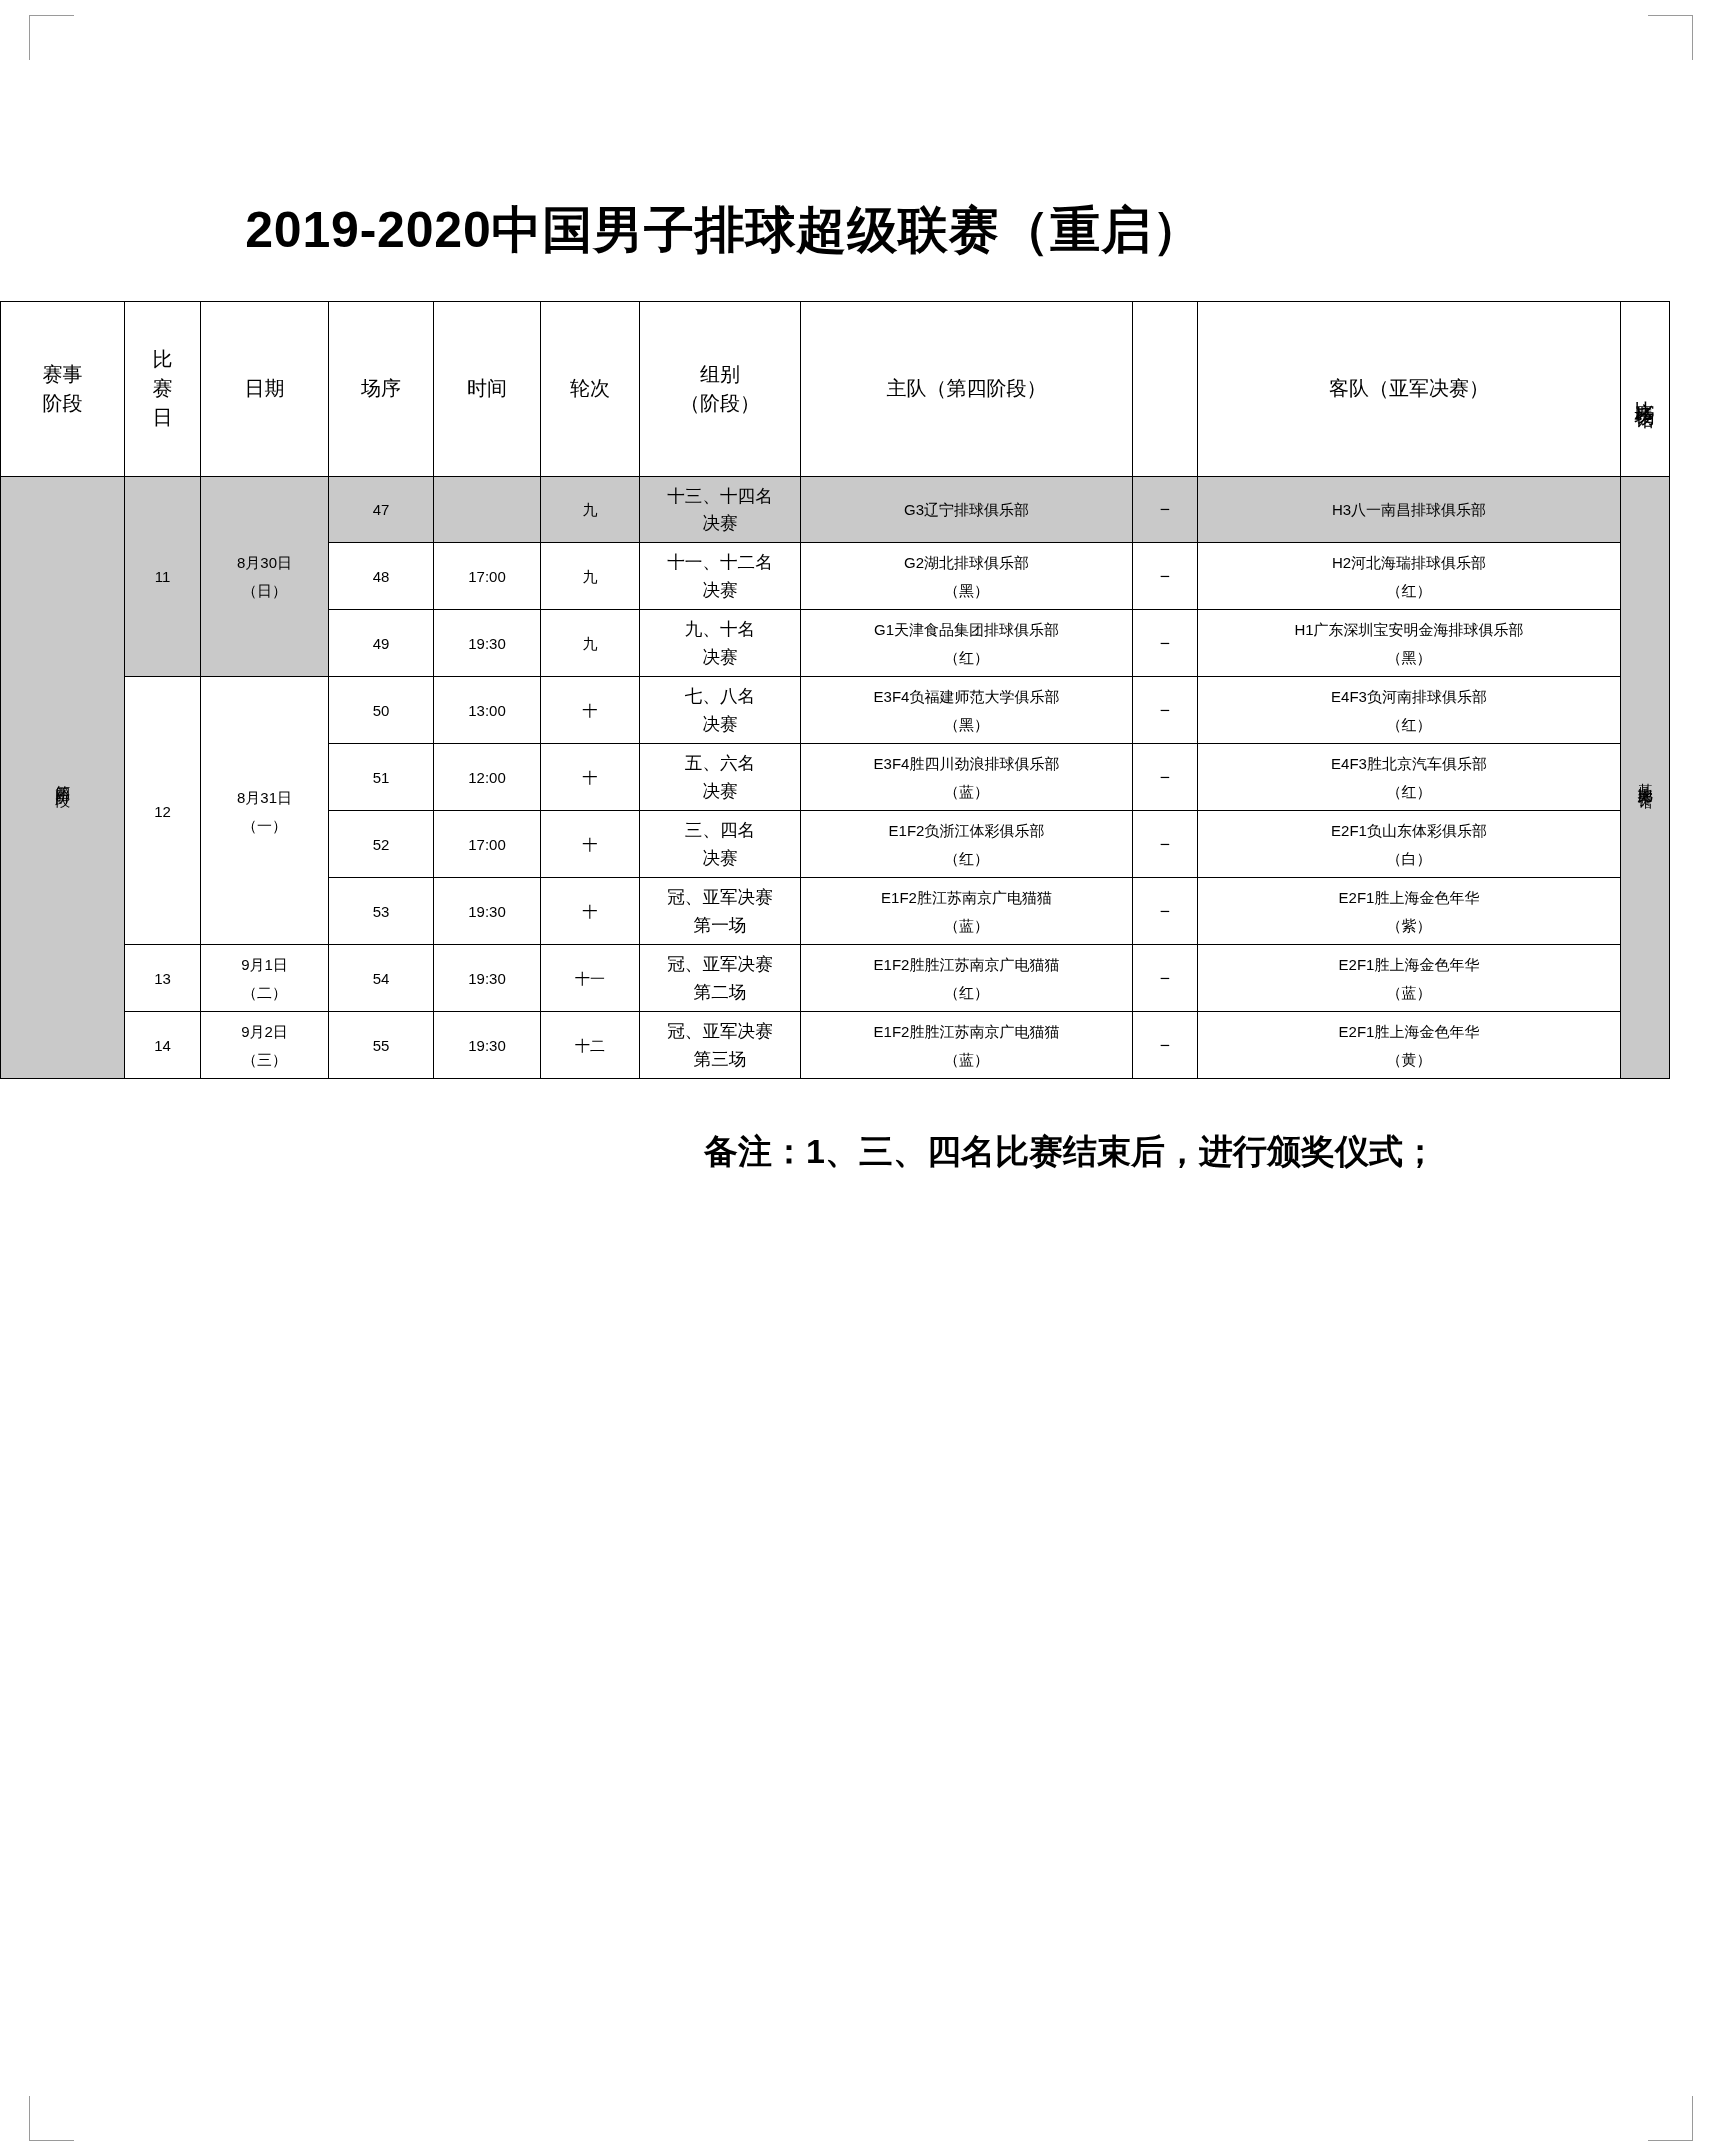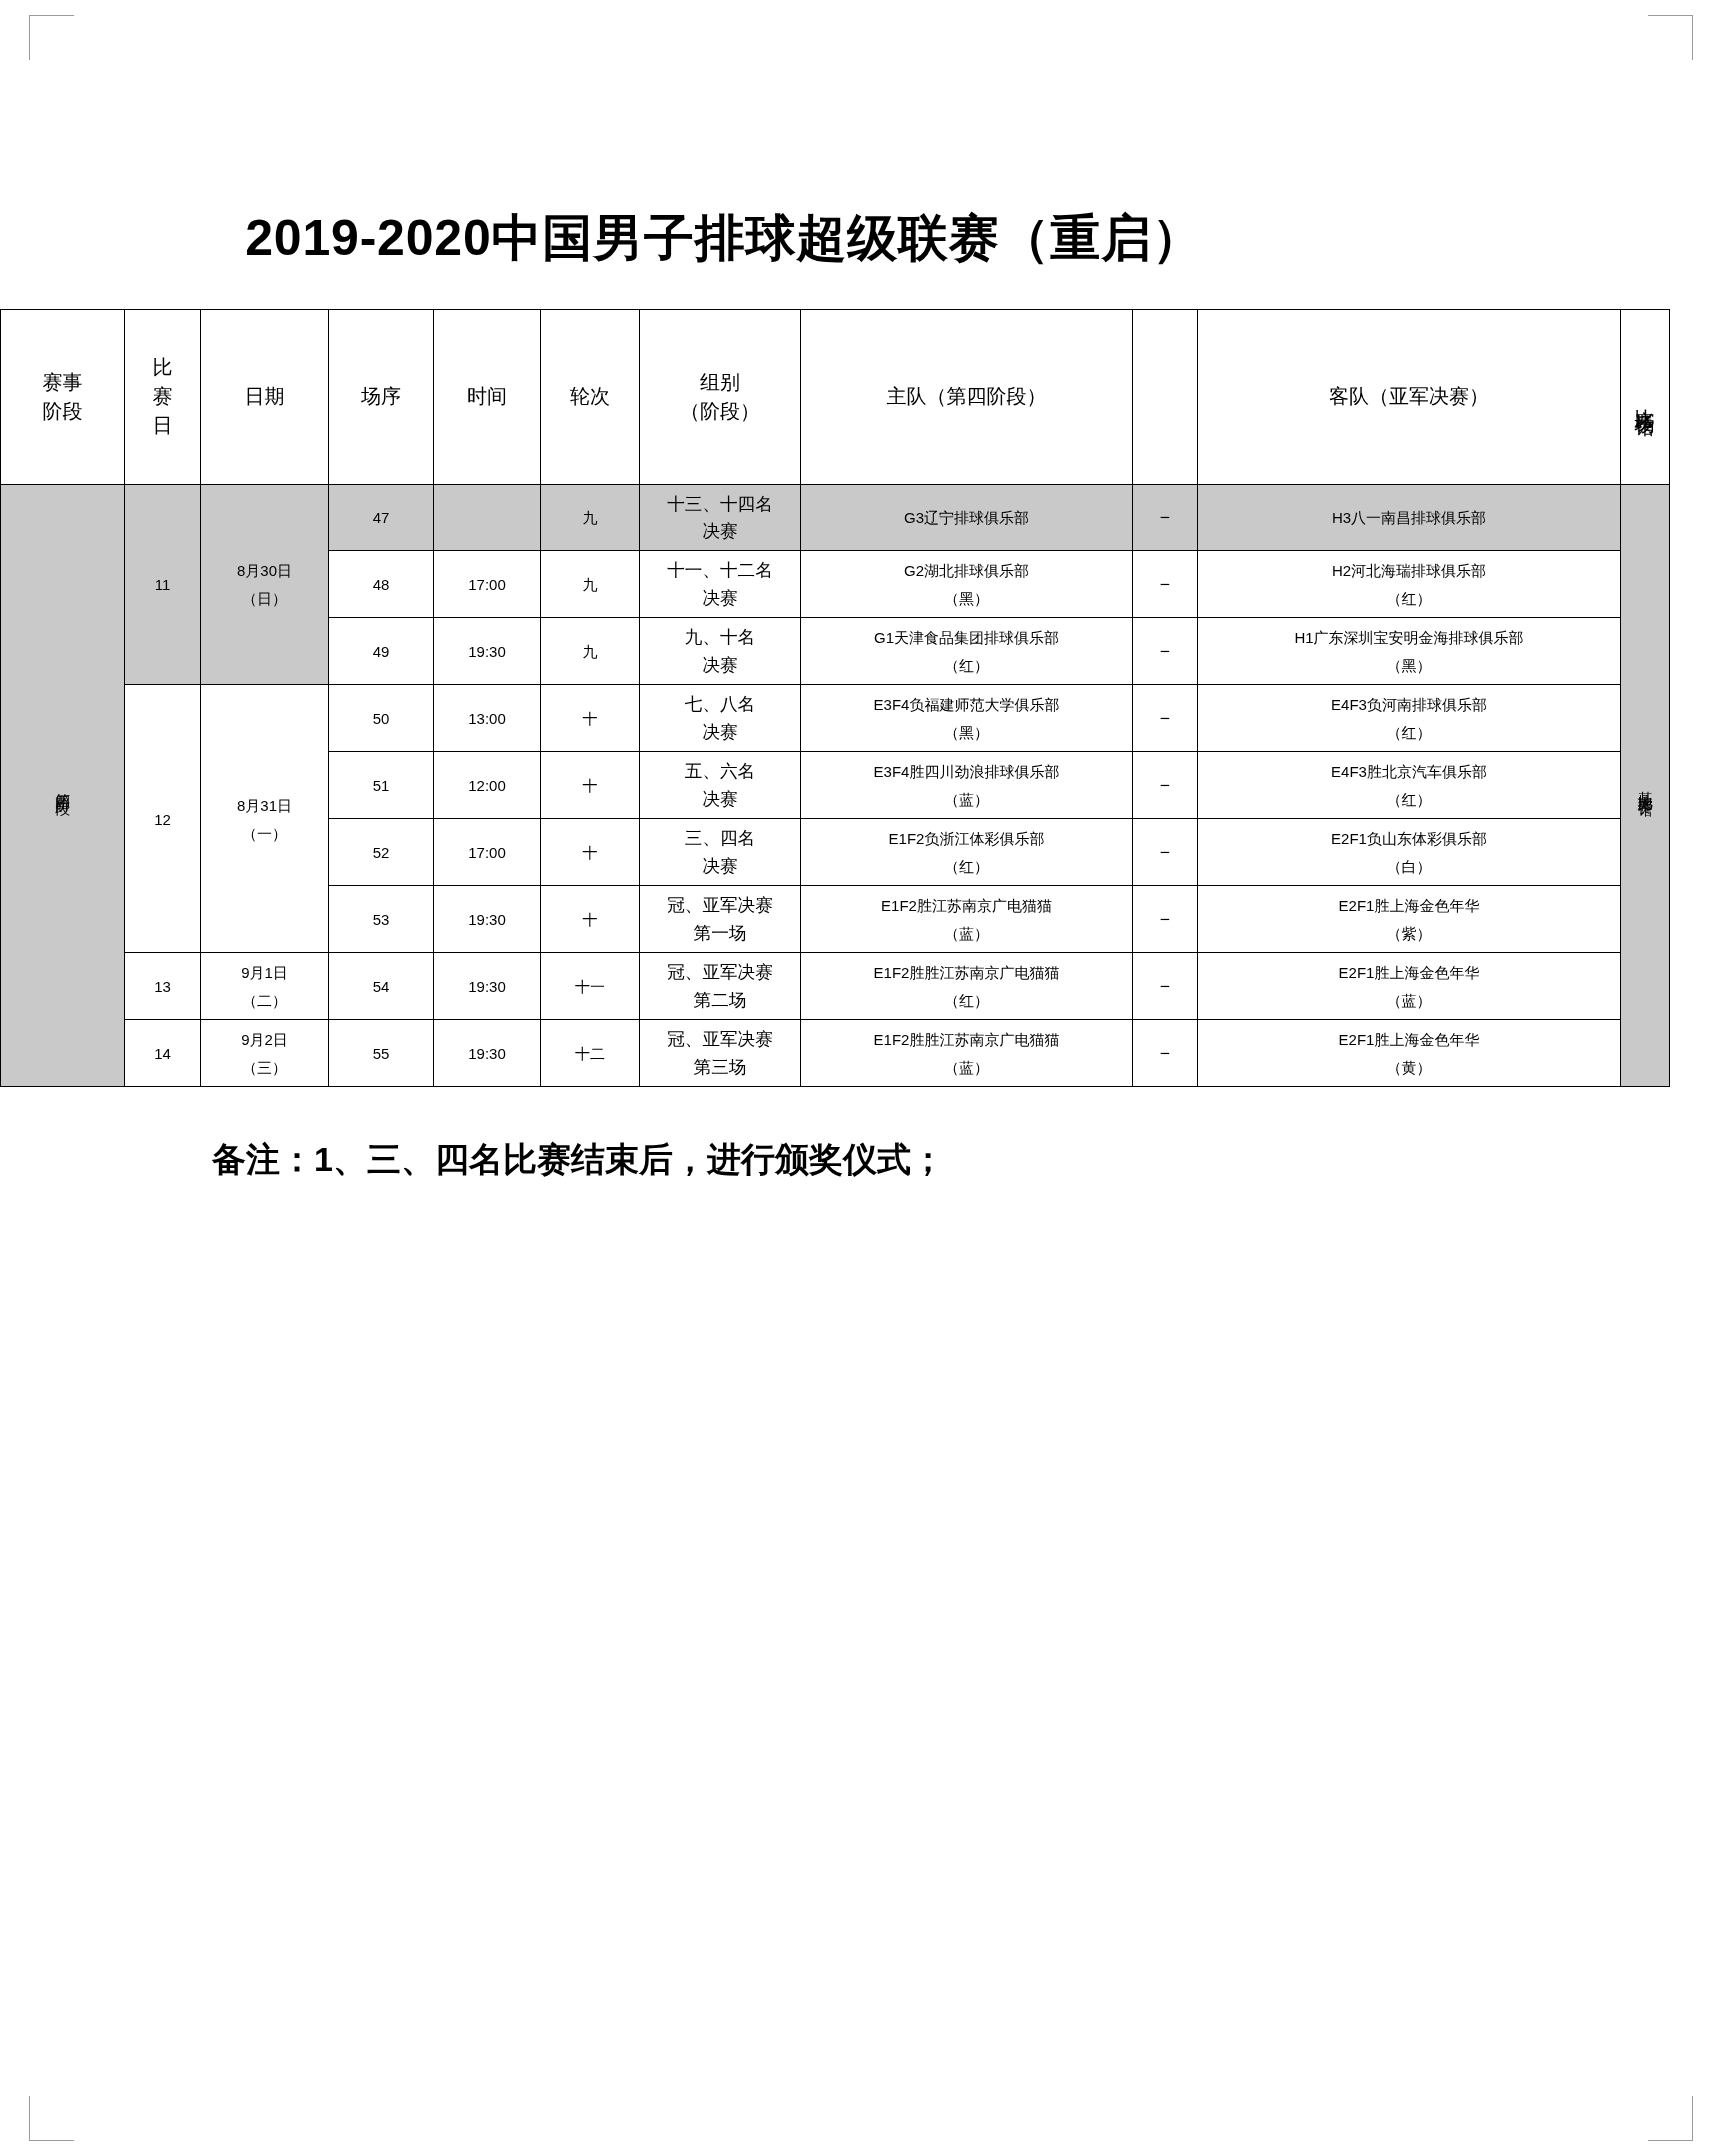--- a/index.html
+++ b/index.html
@@ -24,21 +24,21 @@
     width: 44px;
     height: 44px;
   }
   .crop.tl { top: 15px;    left: 28.5px;  border-width: 1.7px 0 0 1.7px; }
   .crop.tr { top: 15px;    right: 25px; border-width: 1.7px 1.7px 0 0; }
   .crop.bl { bottom: 15px; left: 28.5px;  border-width: 0 0 1.7px 1.7px; }
   .crop.br { bottom: 15px; right: 25px; border-width: 0 1.7px 1.7px 0; }
 
   .page {
     position: absolute;
-    left: 0; top: 16px;
+    left: 0; top: 8px;
     width: 1448px;
   }
 
   .title-block {
     text-align: center;
     margin-top: 191px;
   }
   .title-line1 {
     font-size: 50px;
     font-weight: bold;
@@ -96,21 +96,21 @@
   .cell-big { font-size: 15px; }
   .cell-small { font-size: 17.6px; }
 
   .notes {
     margin: 45px auto 0 auto;
     width: 1426px;
     font-size: 34px;
     font-weight: bold;
     line-height: 1.6;
   }
-  .notes .n1 { padding-left: 201px; text-indent: 0; }
+  .notes .n1 { padding-left: 201px; text-indent: 0; text-align: right; }
   .notes .n2 { padding-left: 336px; }
 </style>
 </head>
 <body>
 
 <div class="crop tl"></div>
 <div class="crop tr"></div>
 <div class="crop bl"></div>
 <div class="crop br"></div>
 

